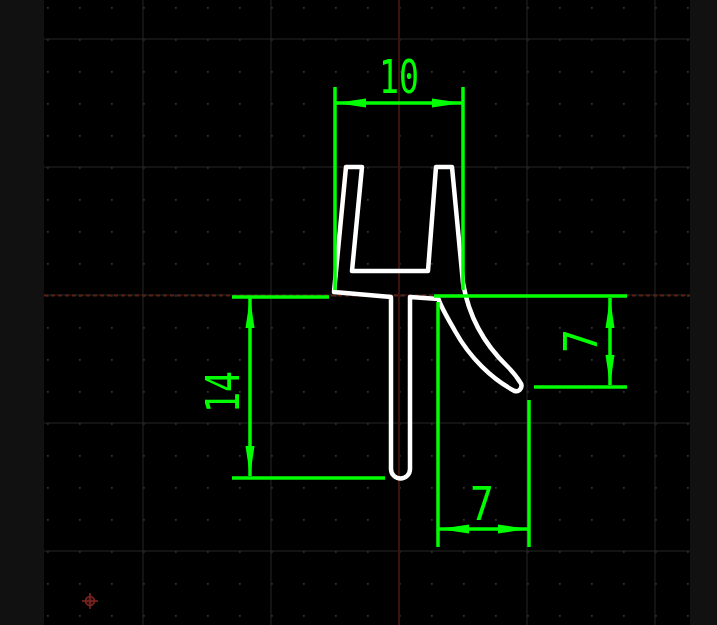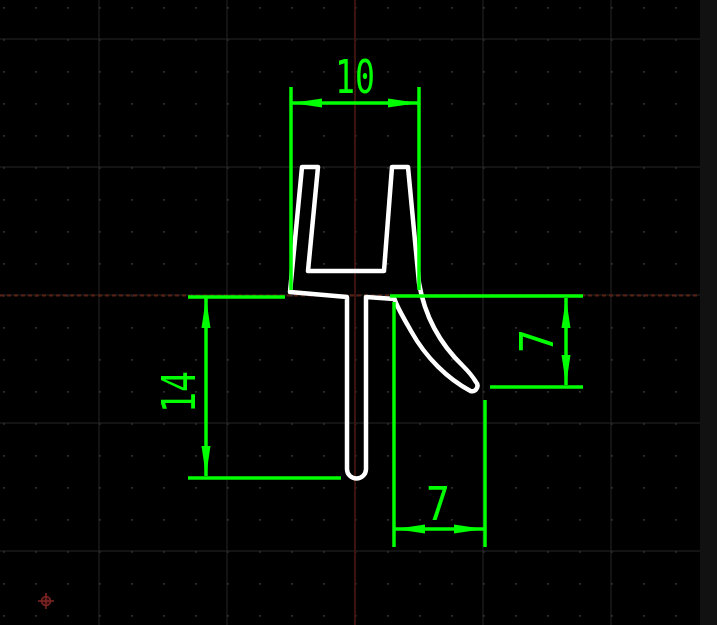--- a/index.html
+++ b/index.html
@@ -8,23 +8,24 @@
     --grid-dot:#343434;
     --axis-x:#5a2012;
     --axis-y:#3c120c;
     --dimension-green:#00ff00;
     --profile-white:#ffffff;
     --point-marker-red:#7d2424;
   }
   html,body{margin:0;padding:0;background:#111;}
   .viewport{
     position:relative;
-    width:700px;height:625px;
+    width:646px;height:625px;
     background:var(--background);
     overflow:hidden;
+    margin-left:44px;
   }
   svg{display:block;}
   .gridline{stroke:var(--grid-line);stroke-width:1;}
   .dot{fill:var(--grid-dot);}
   .axis-x{stroke:var(--axis-x);stroke-width:2;stroke-dasharray:4 3;}
   .axis-y{stroke:var(--axis-y);stroke-width:2;}
   .profile{
     stroke:var(--profile-white);
     stroke-width:4.5;
     fill:none;

